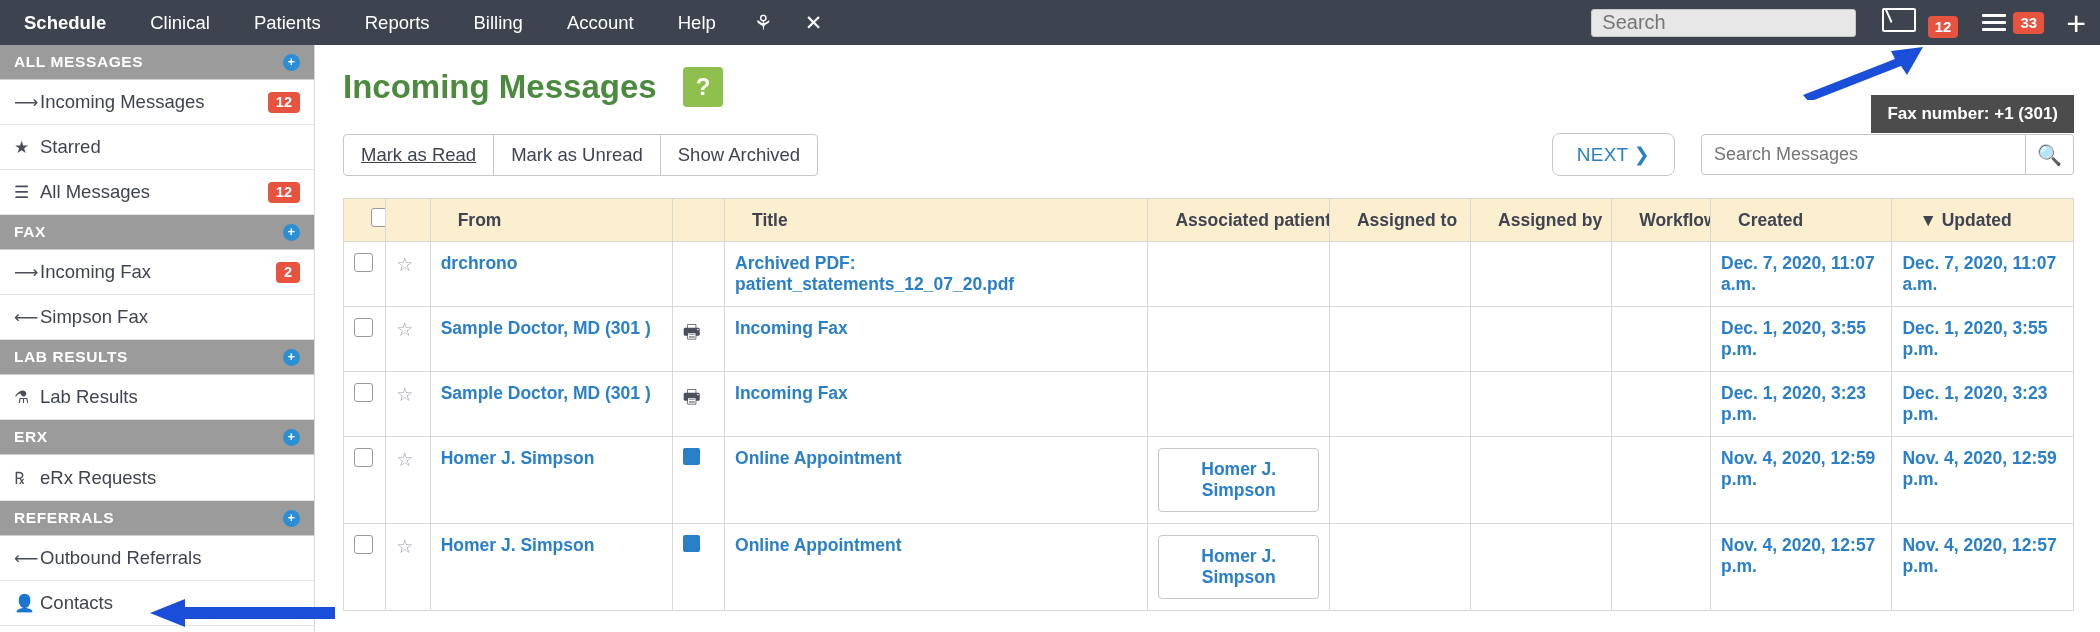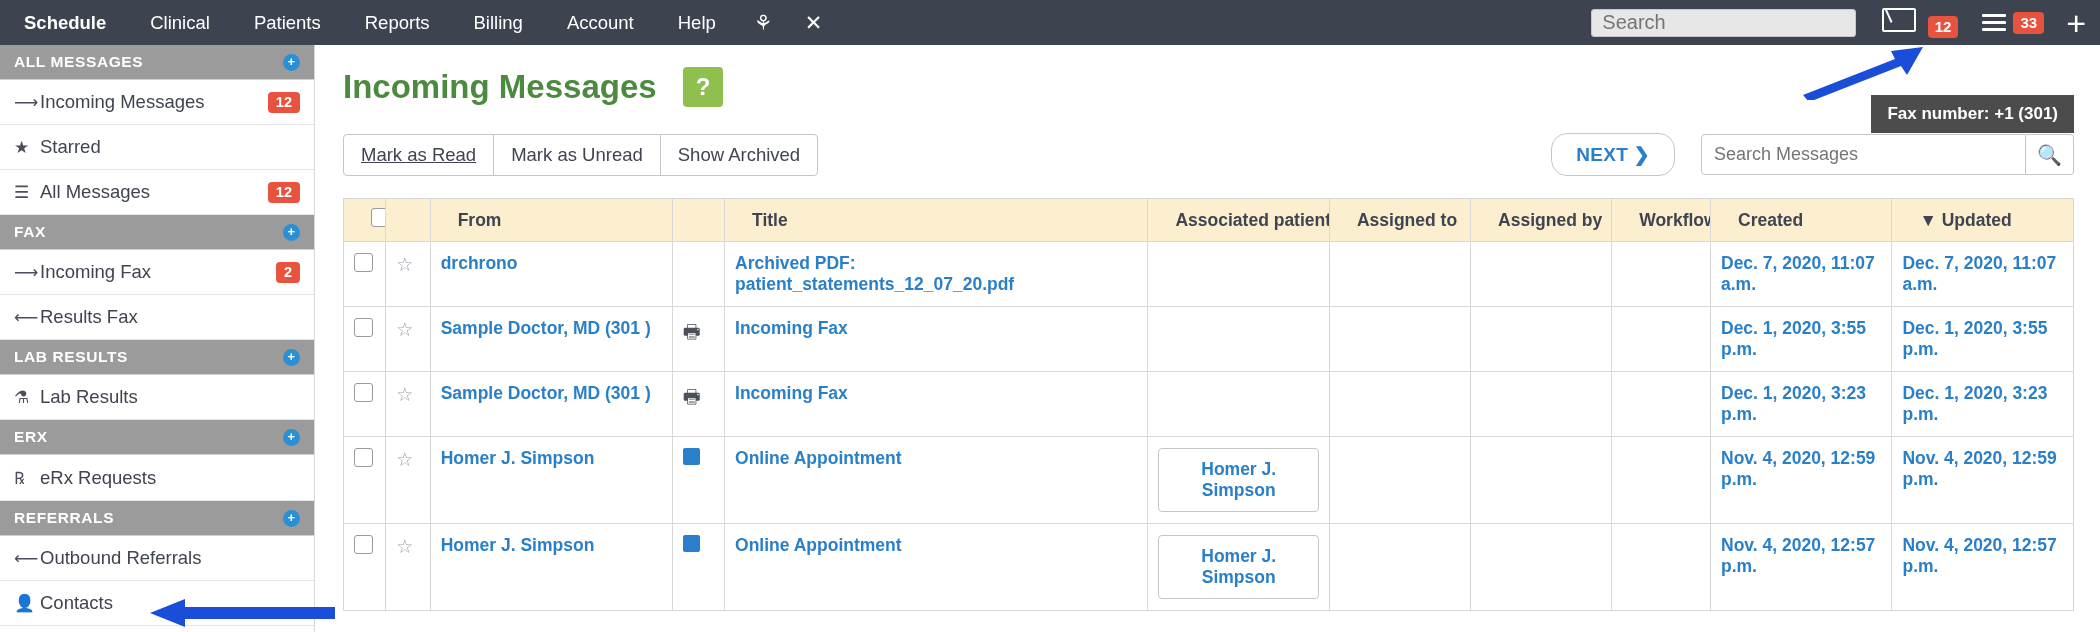--- a/index.html
+++ b/index.html
@@ -93,22 +93,22 @@
   .toolbar { display:flex; align-items:center; margin-top:26px; }
   .btn-group { display:flex; }
   .btn {
     background:#ffffff; border:1px solid #c6c6c6; color:#3f4450;
     font-size:18.5px; padding:9px 17px; cursor:pointer; margin-left:-1px;
   }
   .btn:first-child { margin-left:0; border-radius:4px 0 0 4px;text-decoration:underline; }
   .btn:last-child { border-radius:0 4px 4px 0; }
   .toolbar-right { margin-left:auto; display:flex; align-items:center; }
   .next-btn {
-    background:#fff; border:1px solid #c6c6c6; border-radius:16px;
-    color:#2a7fc9; font-size:19px; font-weight:bold; padding:9px 24px;
+    background:#fff; border:1px solid #c6c6c6; border-radius:8px;
+    color:#2a7fc9; font-size:19px; font-weight:normal; padding:9px 24px;
     cursor:pointer; letter-spacing:.3px;
   }
   .search-msg {
     margin-left:26px; width:325px; height:41px; border:1px solid #c6c6c6;
     border-radius:4px 0 0 4px; font-size:18px; color:#a16207; padding:10px 12px;
     outline:none;
   }
   .search-msg-btn {
     width:48px; height:41px; border:1px solid #c6c6c6; border-left:none;
     border-radius:0 4px 4px 0; background:#fff; cursor:pointer;
@@ -213,21 +213,21 @@
       <span>FAX</span>
       <span class="circle-plus">+</span>
     </div>
     <div class="side-item">
       <span class="ico">⟶</span>
       <span class="lbl">Incoming Fax</span>
       <span class="cnt">2</span>
     </div>
     <div class="side-item">
       <span class="ico">⟵</span>
-      <span class="lbl">Results Fax</span>
+      <span class="lbl">Simpson Fax</span>
     </div>
 
     <div class="side-header">
       <span>LAB RESULTS</span>
       <span class="circle-plus">+</span>
     </div>
     <div class="side-item">
       <span class="ico">⚗</span>
       <span class="lbl">Lab Results</span>
     </div>

